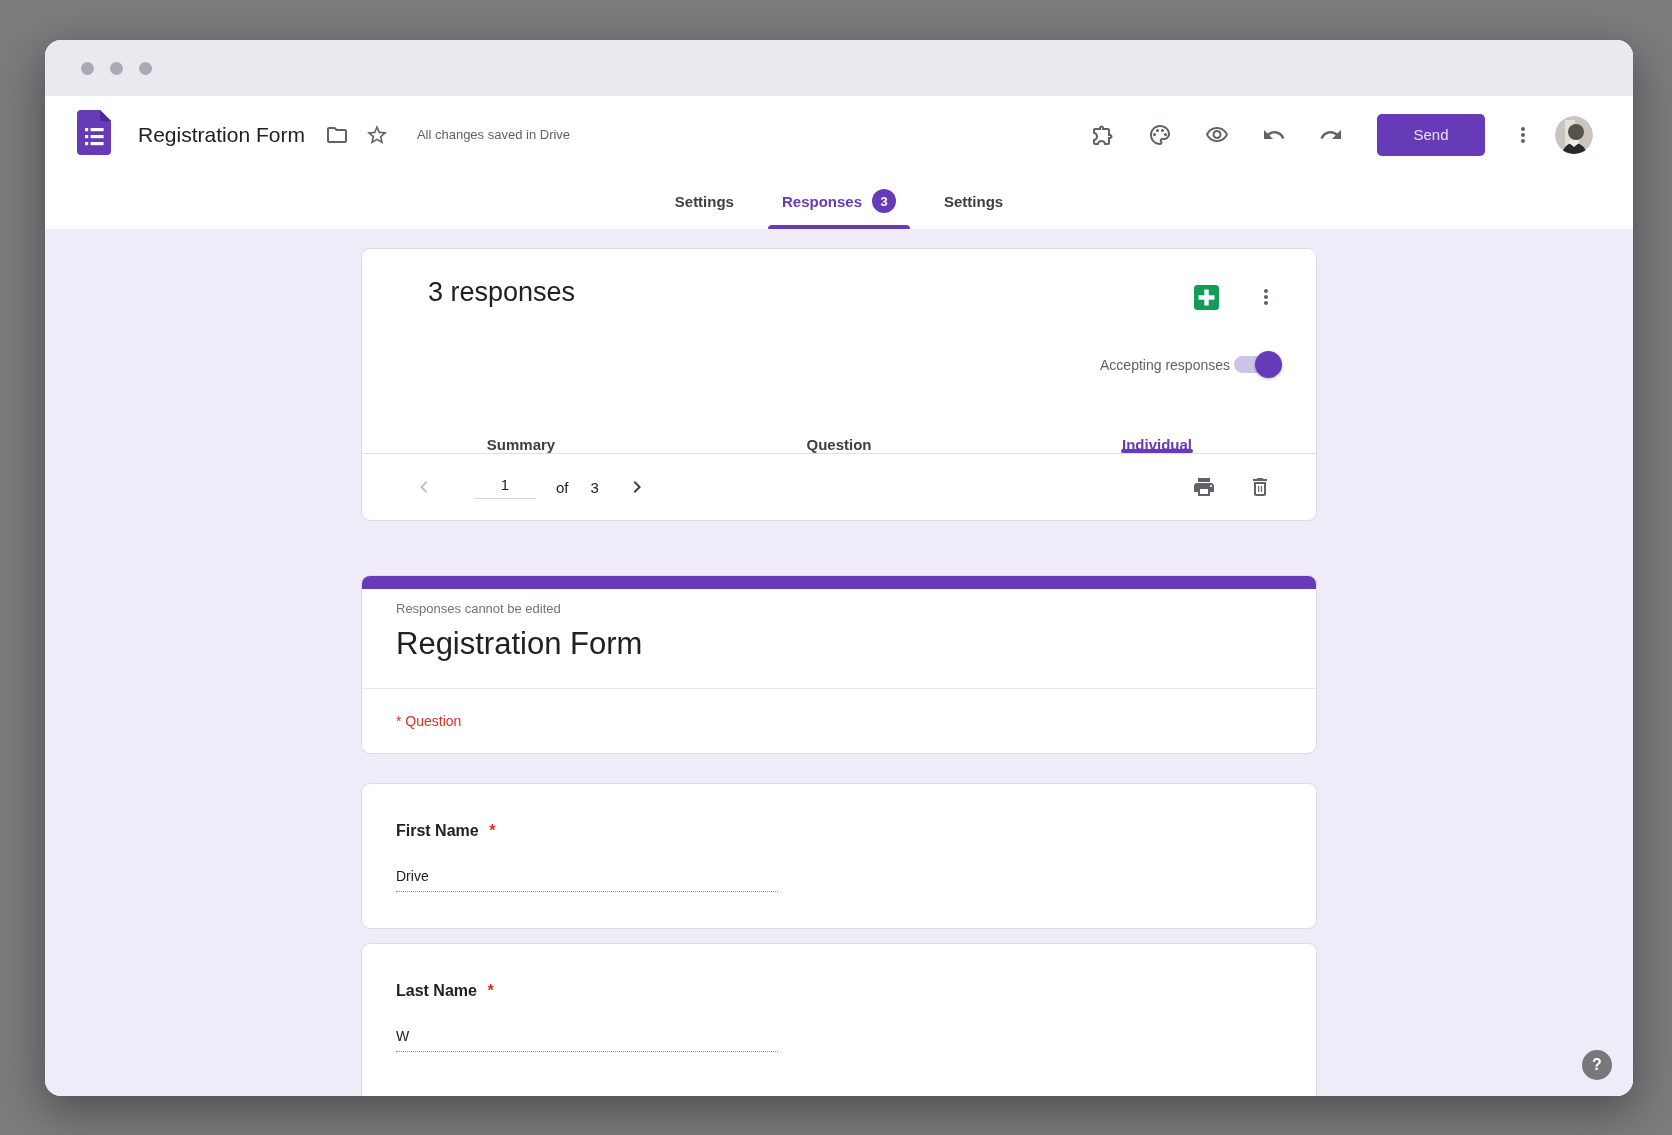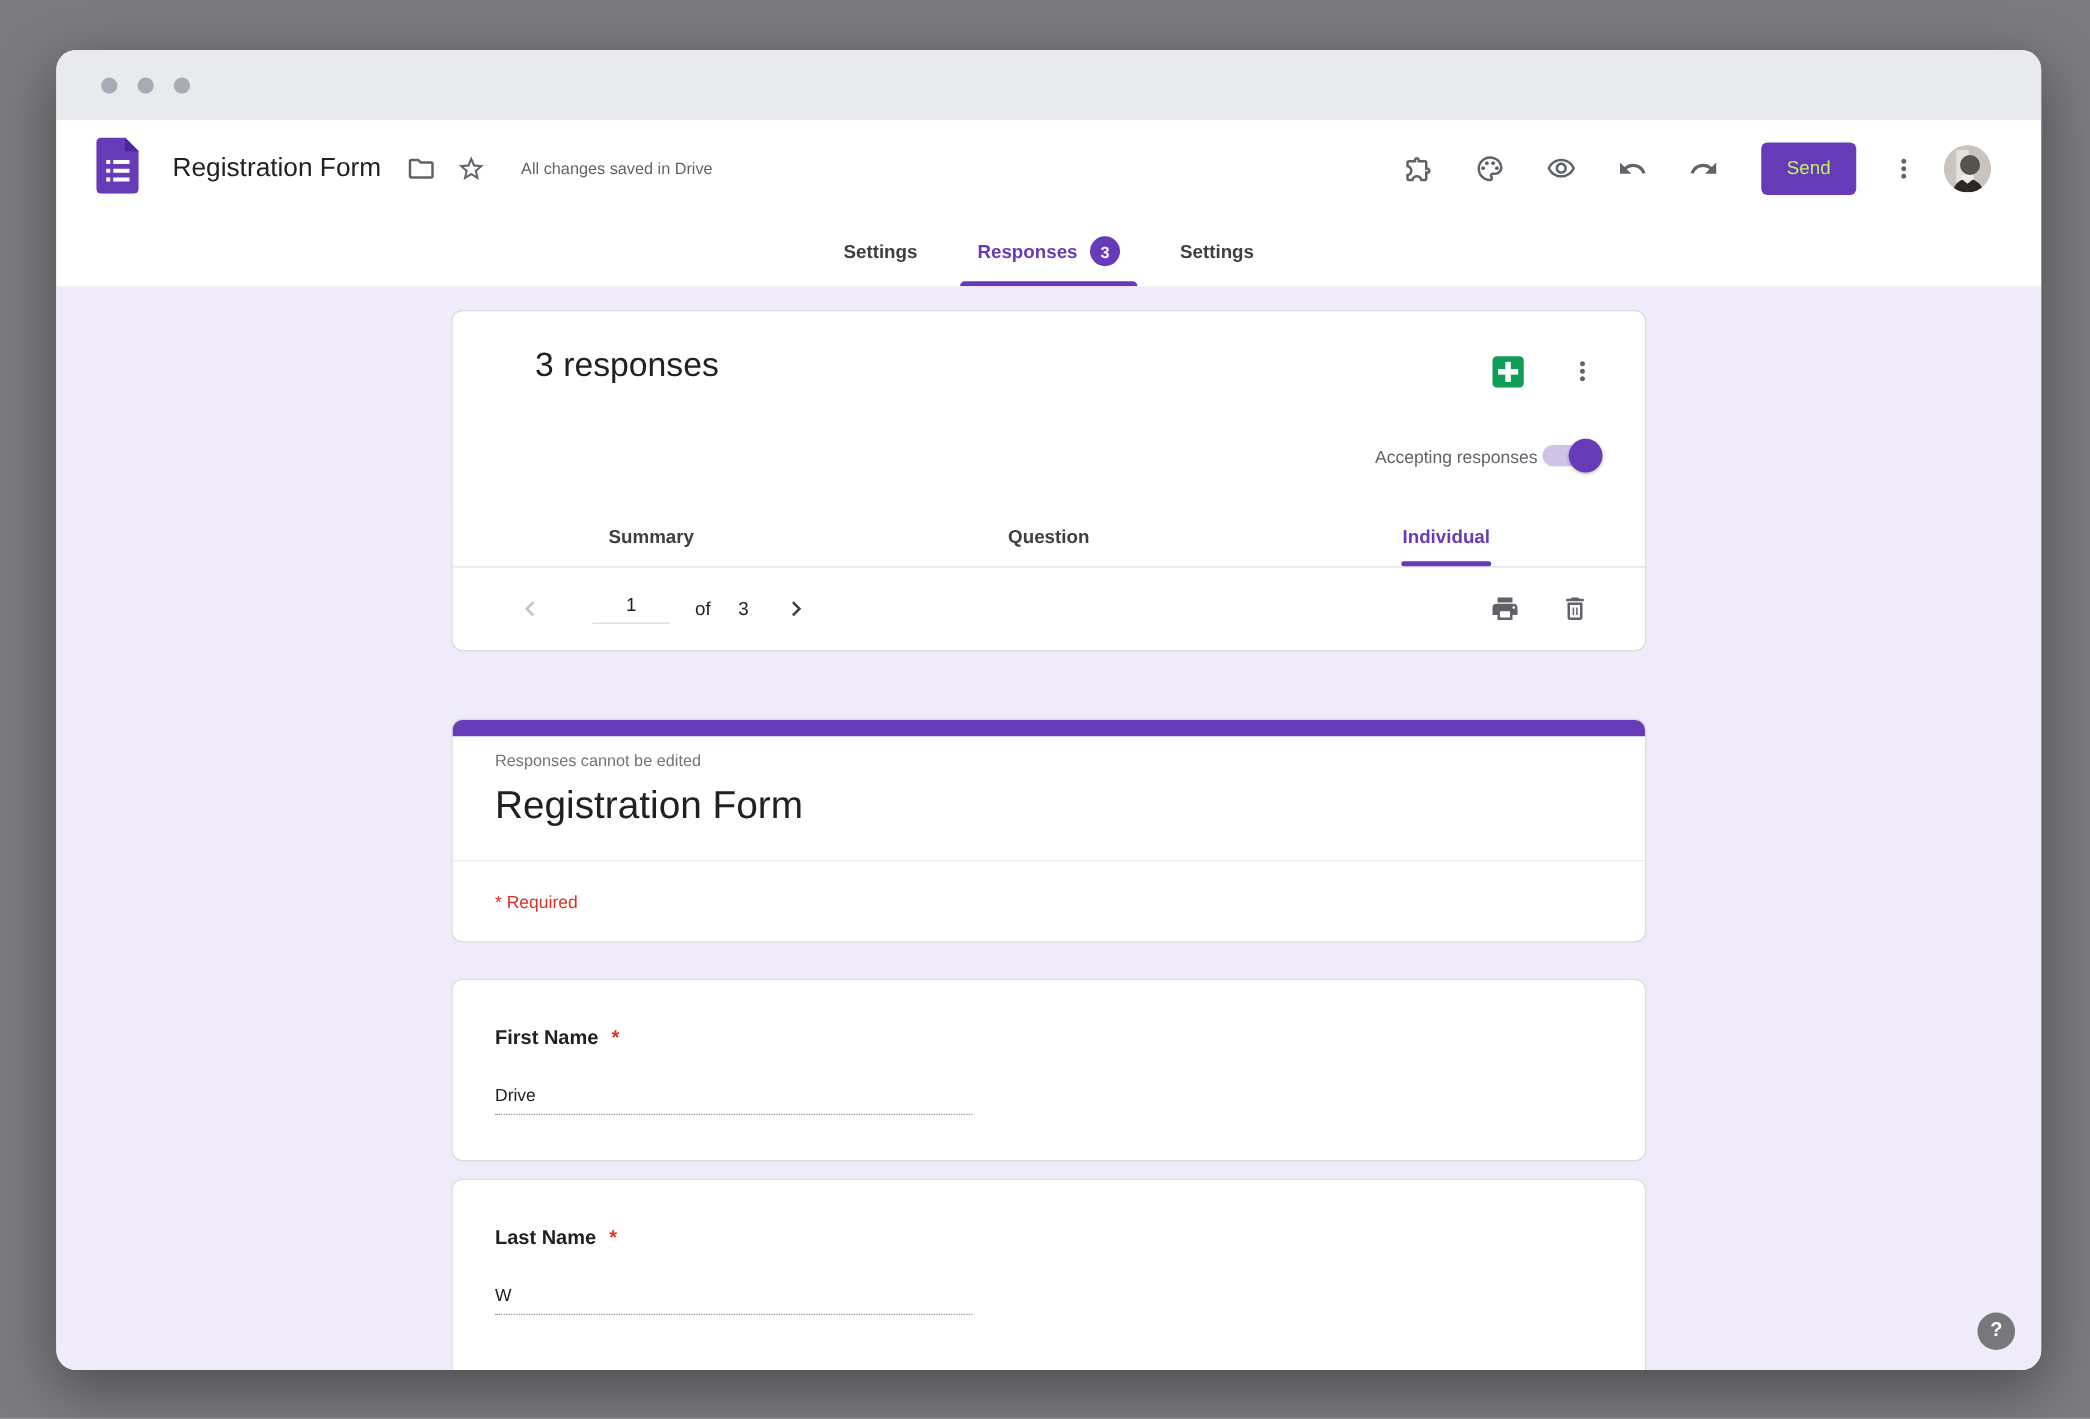--- a/index.html
+++ b/index.html
@@ -20,40 +20,40 @@
   .titlebar { height:56px; background:#e9eaed; display:flex; align-items:center; padding-left:36px; gap:16px; flex:0 0 auto; }
   .tb-dot { width:13px; height:13px; border-radius:50%; background:#a9abb4; }
   
   .appbar { height:77px; background:#fff; display:flex; align-items:center; padding:0 26px 0 32px; flex:0 0 auto; }
   .doc-title { font-size:21px; color:#202124; margin-left:27px; white-space:nowrap; }
   .icon-btn { border:none; background:transparent; width:40px; height:40px; display:flex; align-items:center; justify-content:center; cursor:pointer; border-radius:50%; flex:0 0 auto; }
   .icon-btn svg { display:block; }
   .saved-status { font-size:13px; color:#5f6368; margin-left:20px; white-space:nowrap; }
   .appbar-spacer { flex:1; }
   .right-icons { display:flex; align-items:center; gap:17px; }
-  .send-btn { margin-left:26px; width:76px; height:42px; border:none; border-radius:5px; background:#673ab7; color:#bef264; font-size:15px; font-family:"Liberation Sans",sans-serif; cursor:pointer; }
+  .send-btn { margin-left:26px; width:108px; height:42px; border:none; border-radius:5px; background:#673ab7; color:#e5e5e5; font-size:15px; font-family:"Liberation Sans",sans-serif; cursor:pointer; }
   .avatar { width:38px; height:38px; border-radius:50%; overflow:hidden; margin-left:12px; margin-right:14px; flex:0 0 auto; cursor:pointer; }
   
   .navtabs { height:56px; background:#fff; display:flex; justify-content:center; align-items:stretch; flex:0 0 auto; }
   .navtab { display:flex; align-items:center; padding:0 24px; font-size:15px; font-weight:bold; color:#3c4043; position:relative; cursor:pointer; }
   .navtab.active { color:#673ab7; }
   .navtab.active::after { content:""; position:absolute; left:10px; right:10px; bottom:0; height:4px; background:#673ab7; border-radius:4px 4px 0 0; }
   .resp-badge { margin-left:10px; width:24px; height:24px; border-radius:50%; background:#673ab7; color:#fff; font-size:13px; display:flex; align-items:center; justify-content:center; }
   
   .main { flex:1; background:#f0ebf8; overflow:hidden; position:relative; display:flex; flex-direction:column; align-items:center; padding-top:19px; }
   .card { width:956px; background:#fff; border:1px solid #dadce0; border-radius:9px; flex:0 0 auto; }
   
   .ra-head { display:flex; justify-content:space-between; align-items:flex-start; padding:28px 30px 0 30px; }
   .ra-count { font-size:27px; font-weight:normal; color:#202124;margin-left:36px; }
   .ra-head-icons { display:flex; align-items:center; gap:20px; }
   .ra-toggle-row { display:flex; justify-content:flex-end; align-items:flex-end; gap:4px; padding:30px 34px 0 0; height:56px; }
   .accepting-label { font-size:14px; color:#5f6368; }
   .switch { position:relative; width:42px; height:17px; border-radius:9px; background:#d0c3e8; cursor:pointer; margin-right:6px; }
   .switch .knob { position:absolute; right:-6px; top:-5px; width:27px; height:27px; border-radius:50%; background:#673ab7; box-shadow:0 1px 3px rgba(0,0,0,.3); }
-  .ra-tabs { display:flex; margin-top:32px; height:48px; }
+  .ra-tabs { display:flex; margin-top:32px; height:48px;align-items:flex-end; }
   .ra-tab { flex:1; display:flex; align-items:center; justify-content:center; font-size:15px; font-weight:bold; color:#3c4043; position:relative; cursor:pointer; }
   .ra-tab.active { color:#673ab7; }
   .ra-tab.active::after { content:""; position:absolute; bottom:0; left:50%; transform:translateX(-50%); width:72px; height:4px; background:#673ab7; border-radius:4px; }
   .ra-divider { border-top:1px solid #e0e0e0; }
   .ra-pager { height:66px; display:flex; align-items:center; padding:0 36px 0 42px; }
   .pg-num { margin-left:30px; width:62px; text-align:center; font-size:15px; color:#202124; border-bottom:1px solid #d5d8dc; padding-bottom:5px; }
   .pg-of { margin-left:20px; font-size:15px; color:#202124; }
   .pg-total { margin-left:22px; font-size:15px; color:#202124; }
   .pg-spacer { flex:1; }
   
@@ -271,21 +271,21 @@
             </span>
         </button>
       </div>
     </div>
 
     <div class="card form-card">
       <div class="form-topbar"></div>
       <div class="form-notice">Responses cannot be edited</div>
       <div class="form-title">Registration Form</div>
       <div class="form-divider"></div>
-      <div class="form-required">* Required</div>
+      <div class="form-required">* Question</div>
     </div>
 
     <div class="card q-card">
       <div class="q-label">
         <span>First Name</span>
         <span class="q-required">*</span>
       </div>
       <div class="q-answer">Drive</div>
     </div>
 

